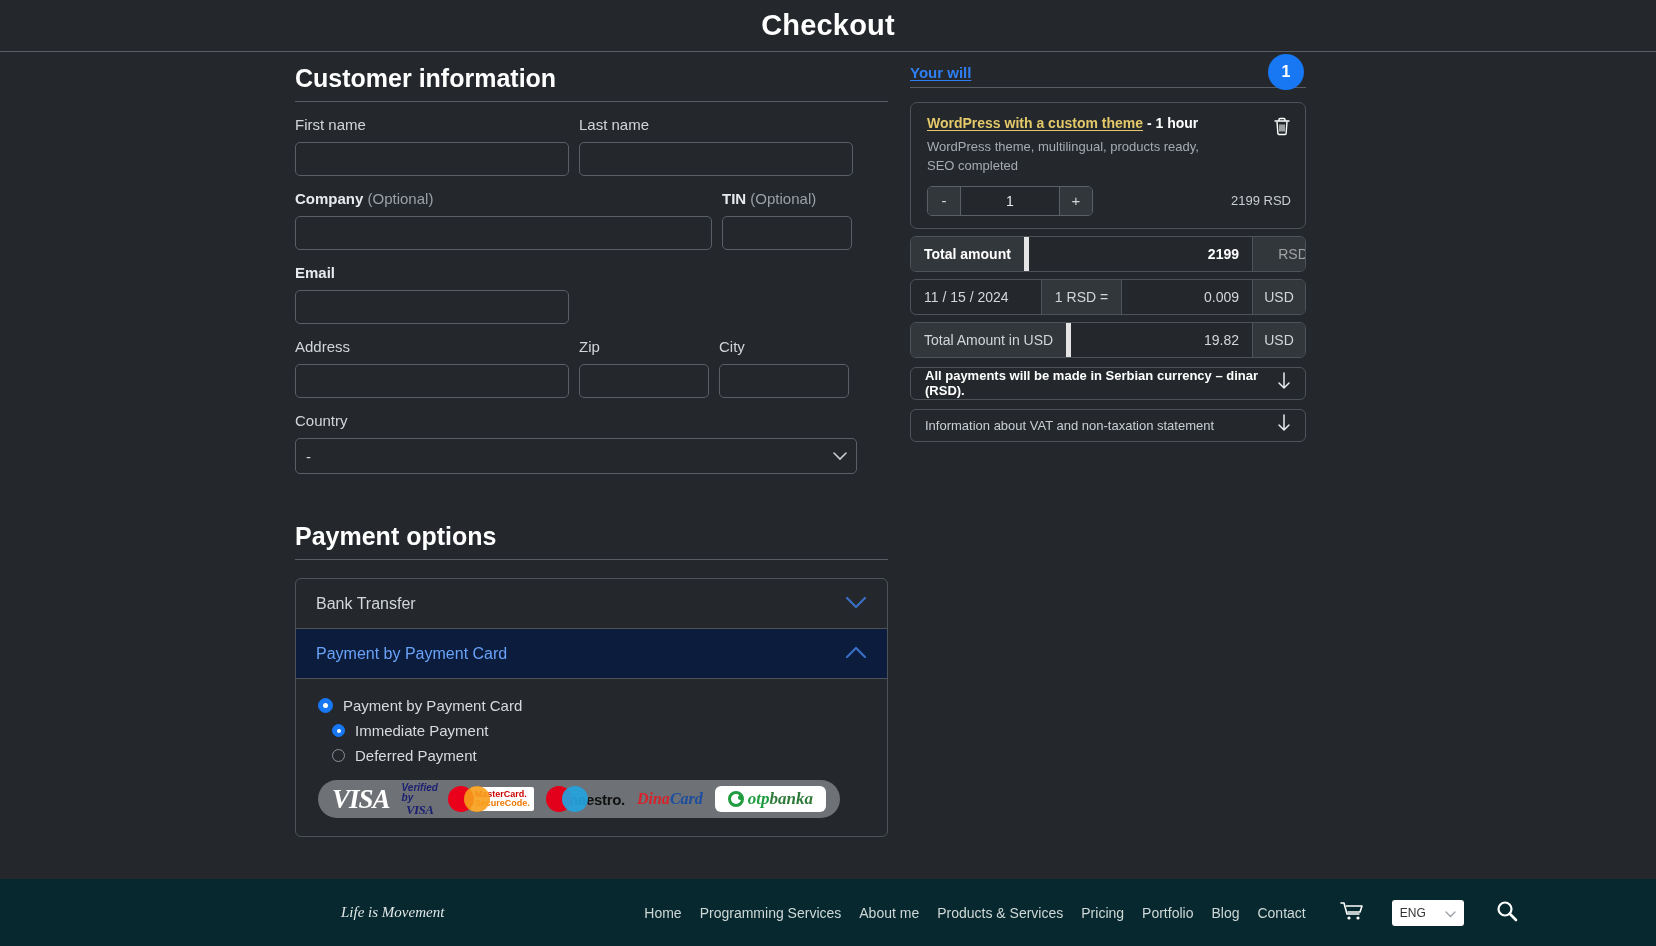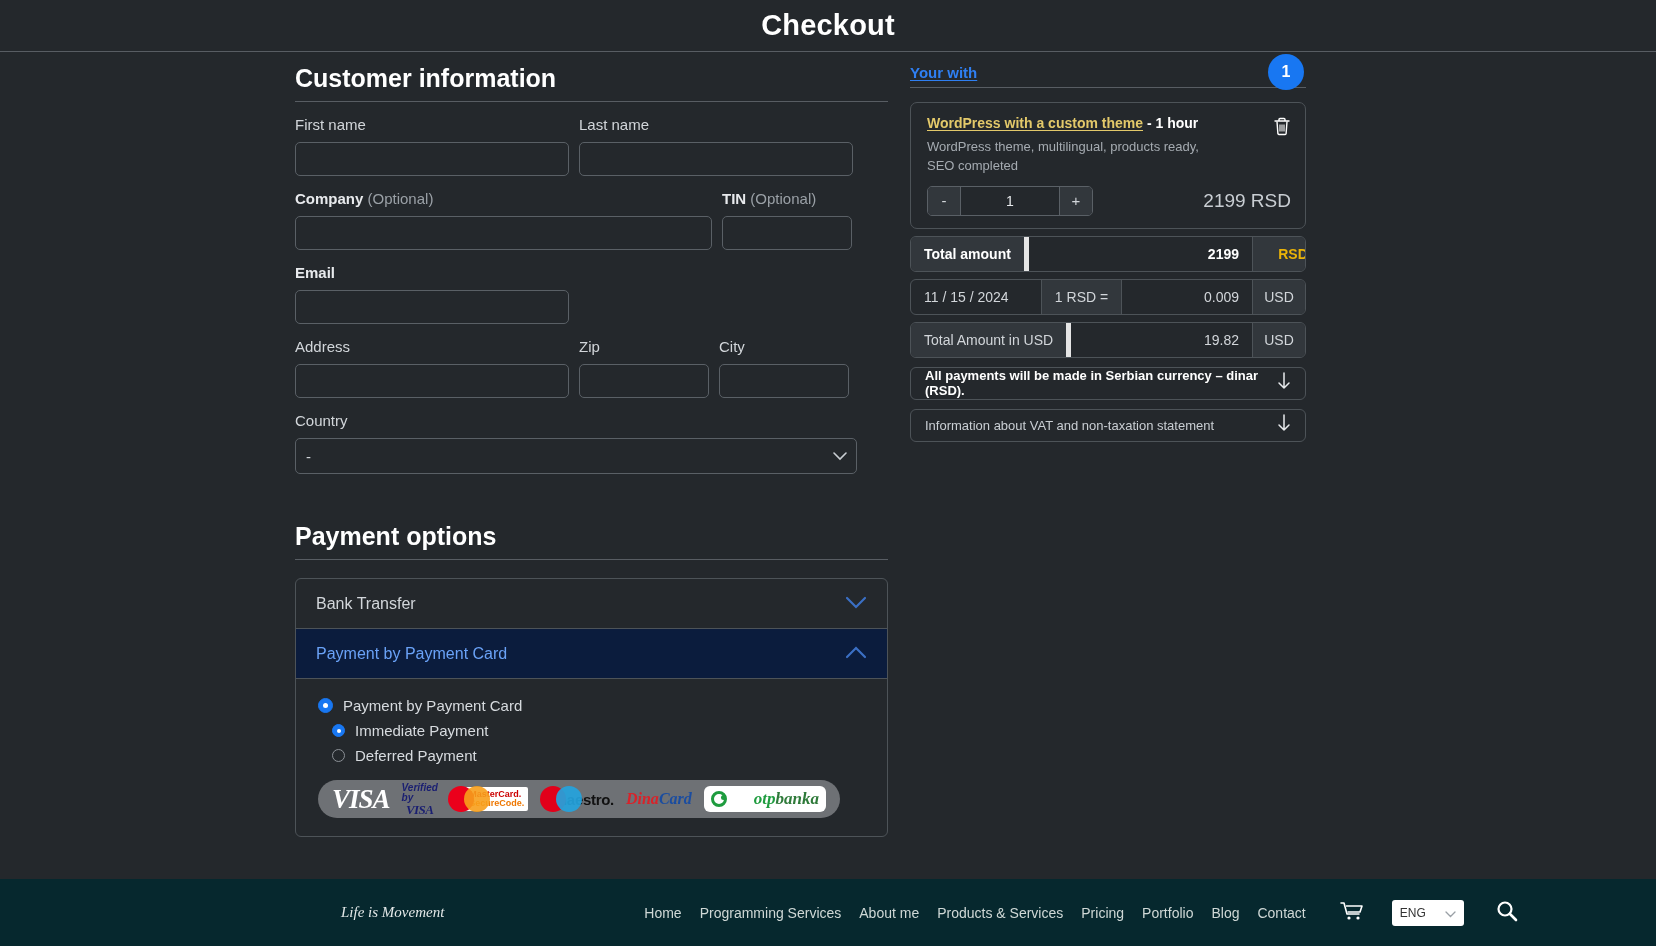--- a/index.html
+++ b/index.html
@@ -142,22 +142,22 @@
   .mae-circles { position: relative; width: 42px; height: 26px; margin-left: 12px; }
   .mae-circles i { position: absolute; top: 0; width: 26px; height: 26px; border-radius: 50%; display:block; }
   .mae-circles i.a { left: 0; background: #e2001a; }
   .mae-circles i.b { left: 16px; background: #24a3dd; opacity: .92; }
   .mae-txt { font-size: 15px; font-weight: bold; color: #111; margin-left: 6px; letter-spacing: -.3px; }
   .dina { margin-left: 12px; position: relative; }
   .dina .d1 { font-family: "Liberation Serif", serif; font-style: italic; font-weight: bold;
               font-size: 16px; color: #d8232a; }
   .dina .d2 { font-family: "Liberation Serif", serif; font-style: italic; font-weight: bold;
               font-size: 16px; color: #1b4da0; }
-  .otp { margin-left: 12px; background: #fff; border-radius: 6px; padding: 3px 7px;
-         display: flex; align-items: center; gap: 23px; }
+  .otp { margin-left: 12px; background: #fff; border-radius: 6px; padding: 3px 13px;
+         display: flex; align-items: center; }
   .otp-mark { width: 16px; height: 16px; border-radius: 50%; border: 3px solid #1f9c3f;
               margin-right: 4px; position: relative; }
   .otp-mark::after { content:""; position:absolute; right:-2px; top:1px; width:5px;height:5px;
               border-radius:50%; background:#1f9c3f; }
   .otp-txt { font-family: "Liberation Serif", serif; font-style: italic; font-weight: bold; font-size: 17px; }
   .otp-txt .g { color: #1f9c3f; }
   .otp-txt .k { color: #2f7a3a; }
 
   
   .cart-item {
@@ -175,21 +175,21 @@
   .stepper { display: flex; border: 1px solid #5a6066; border-radius: 5px; overflow: hidden; height: 30px; }
   .stepper button {
     width: 32px; background: #32373c; border: none; color: #d2d6da;
     font-size: 15px; cursor: pointer; font-family: "Liberation Sans", sans-serif;
   }
   .stepper .qty {
     width: 100px; background: transparent; border: none; border-left: 1px solid #5a6066;
     border-right: 1px solid #5a6066; color: #e8eaed; font-size: 14px; text-align: center;
     font-family: "Liberation Sans", sans-serif; outline: none;
   }
-  .ci-price { font-size: 19px; color: #c9ced3; }
+  .ci-price { font-size: 13px; color: #c9ced3; }
   .trash {
     position: absolute; right: 14px; top: 13px; cursor: pointer;
   }
 
   .sum-row {
     display: flex; align-items: stretch; margin-top: 7px;
     border: 1px solid #4d5358; border-radius: 6px; overflow: hidden; height: 36px;
   }
   .sum-lbl {
     background: #32373c; display: flex; align-items: center; padding: 0 13px;
@@ -198,21 +198,21 @@
   .sum-lbl.bold { font-weight: bold; color: #ffffff; }
   .sum-val {
     flex: 1; display: flex; align-items: center; justify-content: flex-end;
     padding: 0 13px; font-size: 14px; color: #d2d6da;
   }
   .sum-val.bold { font-weight: bold; color: #ffffff; }
   .sum-unit {
     background: #32373c; display: flex; align-items: center; justify-content: center;
     width: 53px; font-size: 14px; color: #d2d6da; border-left: 1px solid #4d5358;
   }
-  .sum-unit.bold { font-weight: bold; color: #eab308; padding-left: 28px; }
+  .sum-unit.bold { font-weight: normal; color: #a3a3a3; padding-left: 28px; }
   .sum-mid {
     background: #32373c; display: flex; align-items: center; padding: 0 13px;
     font-size: 14px; color: #d2d6da; border-left: 1px solid #4d5358; border-right: 1px solid #4d5358;
   }
   .sum-date { display: flex; align-items: center; padding: 0 13px; font-size: 14px; color: #d2d6da; flex: 1; }
 
   .note-row {
     display: flex; align-items: center; justify-content: space-between;
     border: 1px solid #4d5358; border-radius: 6px;
     padding: 0 14px; height: 33px; margin-top: 9px;
@@ -389,21 +389,21 @@
             </div>
           </div>
 
         </div>
       </div>
     </div>
 
     <div class="col-right">
 
       <div class="cart-title-row">
-        <span class="cart-title">Your with</span>
+        <span class="cart-title">Your will</span>
         <span class="cart-badge">1</span>
       </div>
 
       <div class="cart-item">
         <div class="ci-title">
           <a href="#">WordPress with a custom theme</a>
           <b>- 1 hour</b>
         </div>
         <div class="ci-desc">WordPress theme, multilingual, products ready, SEO completed</div>
         <div class="ci-foot">

